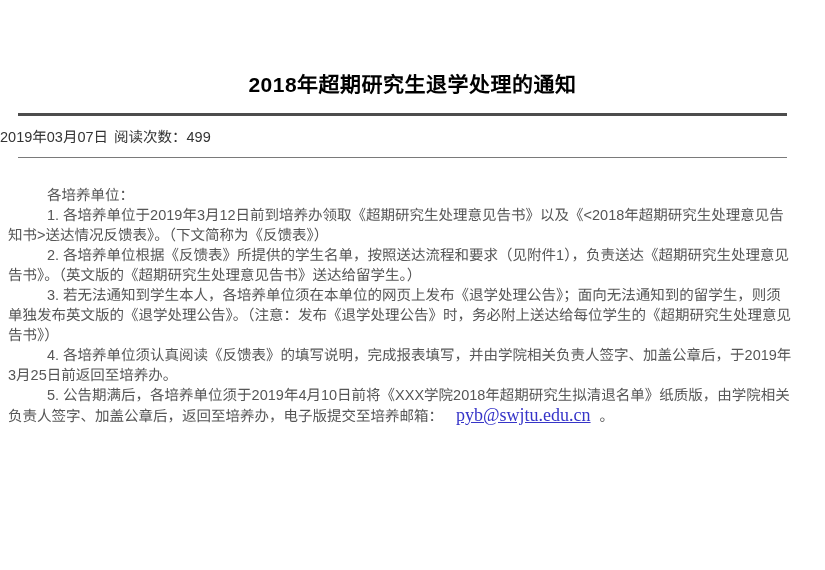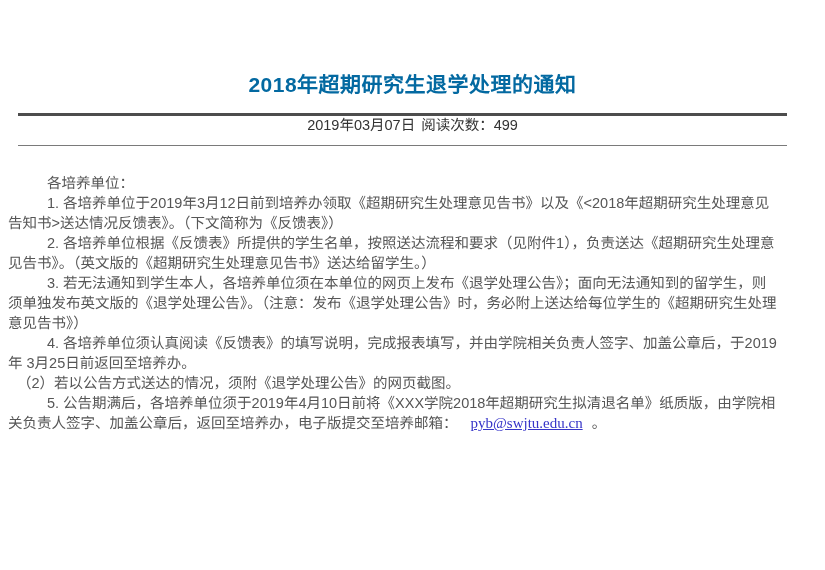--- a/index.html
+++ b/index.html
@@ -15,63 +15,62 @@
     background: #ffffff;
     overflow: hidden;
   }
   .page-title {
     margin: 73px 0 0 0;
     padding: 0;
     text-align: center;
     font-size: 21px;
     line-height: 24px;
     font-weight: bold;
-    color: #0369a1;
+    color: #000000;
     letter-spacing: 0.5px;
   }
   hr.rule {
     border: none;
     height: 0;
     margin: 0 38px 0 18px;
   }
   hr.rule-thick {
     border-top: 3px solid #4d4d4d;
     margin-top: 16px;
   }
   hr.rule-thin {
     border-top: 1px solid #7a7a7a;
     margin-top: 12px;
   }
   .meta-line {
-    margin-top: 1px;
-    text-align: center;
+    margin-top: 13px;
     font-size: 14.5px;
     line-height: 16px;
     color: #333333;
   }
   .meta-line .sep { display: inline-block; width: 6px; }
   .notice-body {
-    margin: 27px 47px 0 8px;
+    margin: 27px 33px 0 8px;
     font-size: 14.5px;
     line-height: 20px;
     color: #565656;
   }
   .notice-body p {
     margin: 0;
     padding: 0;
     text-indent: 39px;
     word-break: break-all;
   }
   .notice-body p.sub-item {
     text-indent: 9px;
   }
   a.email-link {
     color: #3634c8;
     font-family: "Liberation Serif", "DejaVu Serif", serif;
-    font-size: 15px;
+    font-size: 18px;
     text-decoration: underline;
     margin: 0 9px 0 13px;
     cursor: pointer;
     text-align: center;
   }
 </style>
 </head>
 <body>
 
 <div class="page">
@@ -85,17 +84,16 @@
   </div>
 
   <hr class="rule rule-thin">
 
   <div class="notice-body">
     <p>各培养单位：</p>
     <p>1. 各培养单位于2019年3月12日前到培养办领取《超期研究生处理意见告书》以及《&lt;2018年超期研究生处理意见告知书&gt;送达情况反馈表》。（下文简称为《反馈表》）</p>
     <p>2. 各培养单位根据《反馈表》所提供的学生名单，按照送达流程和要求（见附件1），负责送达《超期研究生处理意见告书》。（英文版的《超期研究生处理意见告书》送达给留学生。）</p>
     <p>3. 若无法通知到学生本人，各培养单位须在本单位的网页上发布《退学处理公告》；面向无法通知到的留学生，则须单独发布英文版的《退学处理公告》。（注意：发布《退学处理公告》时，务必附上送达给每位学生的《超期研究生处理意见告书》）</p>
     <p>4. 各培养单位须认真阅读《反馈表》的填写说明，完成报表填写，并由学院相关负责人签字、加盖公章后，于2019年 3月25日前返回至培养办。</p>
-    <p class="sub-item">（2）若以公告方式送达的情况，须附《退学处理公告》的网页截图。</p>
     <p><span>5. 公告期满后，各培养单位须于2019年4月10日前将《XXX学院2018年超期研究生拟清退名单》纸质版，由学院相关负责人签字、加盖公章后，返回至培养办，电子版提交至培养邮箱：</span><a class="email-link">pyb@swjtu.edu.cn</a><span>。</span></p>
   </div>
 
 </div>
 
 </body></html>

